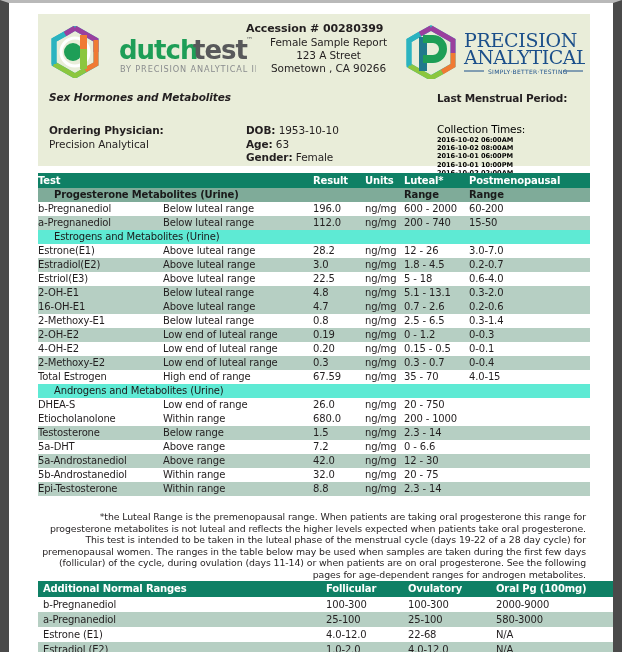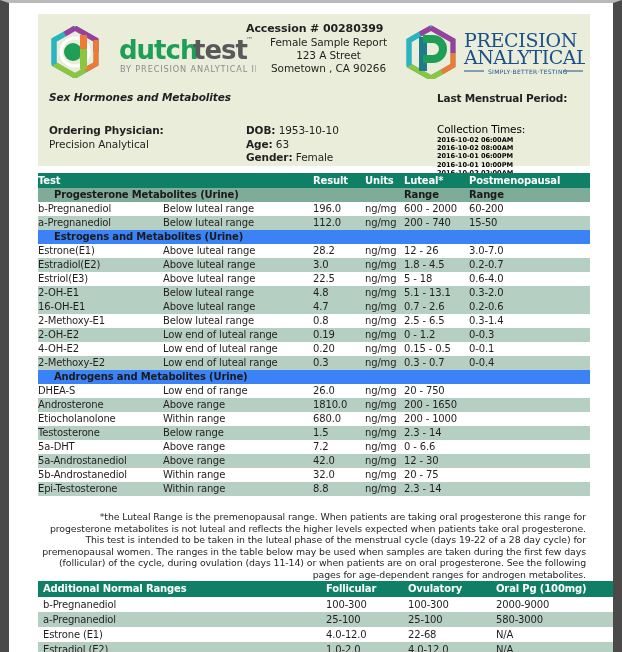--- a/index.html
+++ b/index.html
@@ -158,23 +158,23 @@
     line-height: 15px;
   }
   .results-table tr.subhdr td {
     background: #7fab99;
     color: #1a1a1a;
     font-weight: bold;
     height: 14px;
     line-height: 14px;
   }
   .results-table tr.section td {
-    background: #3b82f6;
+    background: #5eead4;
     color: #1a1a1a;
-    font-weight: bold;
+    font-weight: normal;
     height: 14px;
     line-height: 14px;
   }
   .results-table tr.row-odd td { background: #ffffff; }
   .results-table tr.row-even td { background: #b6cfc3; }
   .c-test   { width: 125px; padding-left: 5px !important; }
   .c-status { width: 150px; }
   .c-result { width: 52px; }
   .c-units  { width: 39px; }
   .c-luteal { width: 65px; }
@@ -417,37 +417,37 @@
             <td>0-0.1</td>
           </tr>
           <tr class="row-even">
             <td>2-Methoxy-E2</td>
             <td>Low end of luteal range</td>
             <td>0.3</td>
             <td>ng/mg</td>
             <td>0.3 - 0.7</td>
             <td>0-0.4</td>
           </tr>
+          <tr class="row-odd">
+            <td>Total Estrogen</td>
+            <td>High end of range</td>
+            <td>67.59</td>
+            <td>ng/mg</td>
+            <td>35 - 70</td>
+            <td>4.0-15</td>
+          </tr>
           <tr class="section">
             <td class="sec-label" colspan="6">Androgens and Metabolites (Urine)</td>
           </tr>
           <tr class="row-odd">
             <td>DHEA-S</td>
             <td>Low end of range</td>
             <td>26.0</td>
             <td>ng/mg</td>
             <td>20 - 750</td>
-            <td></td>
-          </tr>
-          <tr class="row-even">
-            <td>Androsterone</td>
-            <td>Above range</td>
-            <td>1810.0</td>
-            <td>ng/mg</td>
-            <td>200 - 1650</td>
             <td></td>
           </tr>
           <tr class="row-odd">
             <td>Etiocholanolone</td>
             <td>Within range</td>
             <td>680.0</td>
             <td>ng/mg</td>
             <td>200 - 1000</td>
             <td></td>
           </tr>

